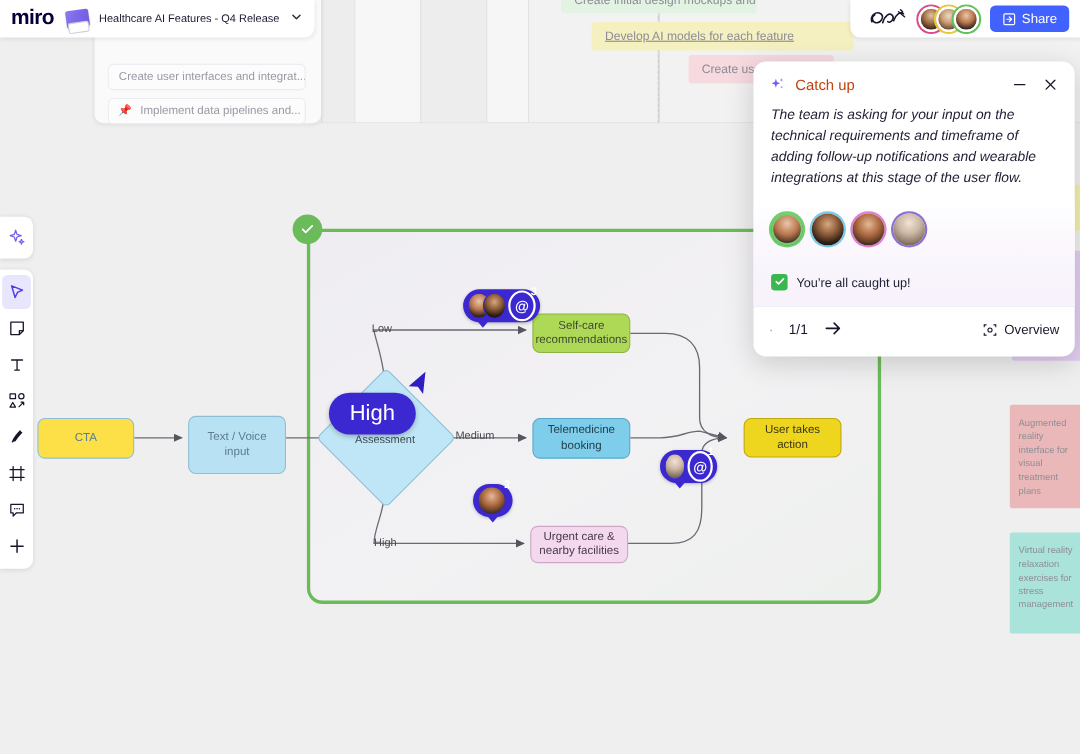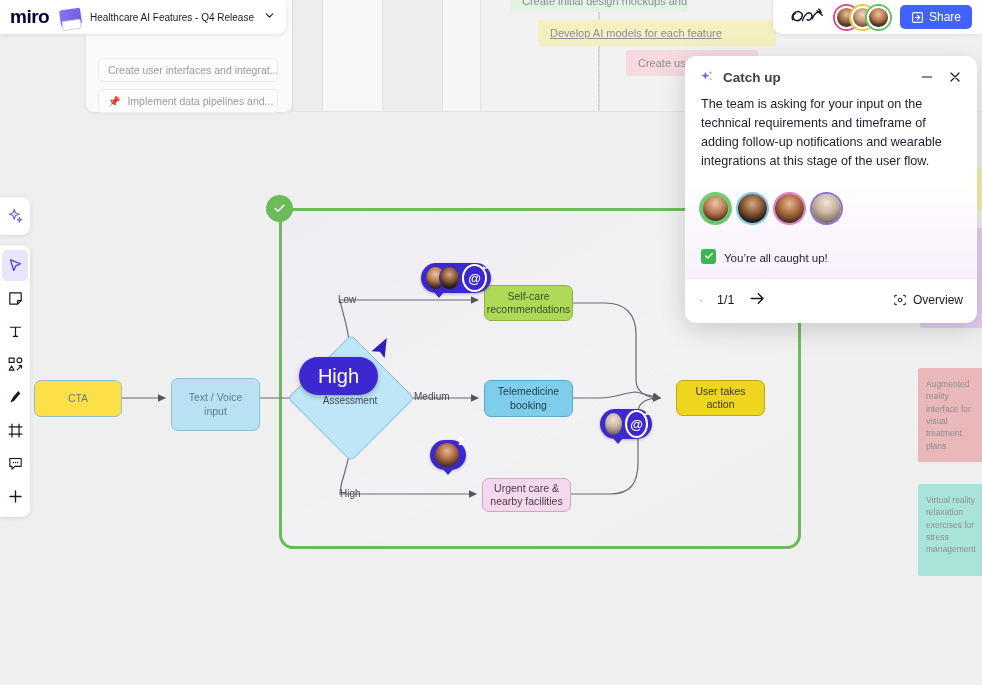--- a/index.html
+++ b/index.html
@@ -207,25 +207,25 @@
 
   
   #catchup{
     position:absolute;left:685px;top:56px;width:292px;
     background:#fff;border-radius:11px;
     box-shadow:0 6px 26px rgba(0,0,0,.17);z-index:30;overflow:hidden;
   }
   #cu-head{
     display:flex;align-items:center;padding:13px 14px 6px 14px;
   }
-  #cu-title{font-size:13.5px;font-weight:700;color:#404040;margin-left:8px;flex:1;}
+  #cu-title{font-size:13.5px;font-weight:400;color:#c2410c;margin-left:8px;flex:1;}
   .cu-ctl{cursor:pointer;color:#17172c;display:flex;align-items:center;}
   #cu-min{font-size:17px;margin-right:12px;line-height:0;}
   #cu-close{font-size:17px;line-height:0;}
-  #cu-body{padding:4px 16px 0 16px;font-size:12.6px;line-height:1.52;color:#1d1d33;}
+  #cu-body{padding:4px 16px 0 16px;font-size:12.6px;line-height:1.52;color:#1d1d33;font-style:italic;}
   #cu-grad{
     margin-top:12px;padding:10px 16px 14px 16px;
     background:linear-gradient(180deg,#ffffff 0%,#fbf7fd 40%,#f7f2fb 100%);
   }
   #cu-avatars{display:flex;gap:8px;}
   .cu-av{width:29px;height:29px;border-radius:50%;box-sizing:border-box;}
   #cu-caught{display:flex;align-items:flex-end;margin-top:26px;gap:8px;}
   #cu-check{
     width:15px;height:15px;border-radius:3px;background:#3ab84f;
     display:flex;align-items:center;justify-content:center;color:#fff;font-size:10px;

